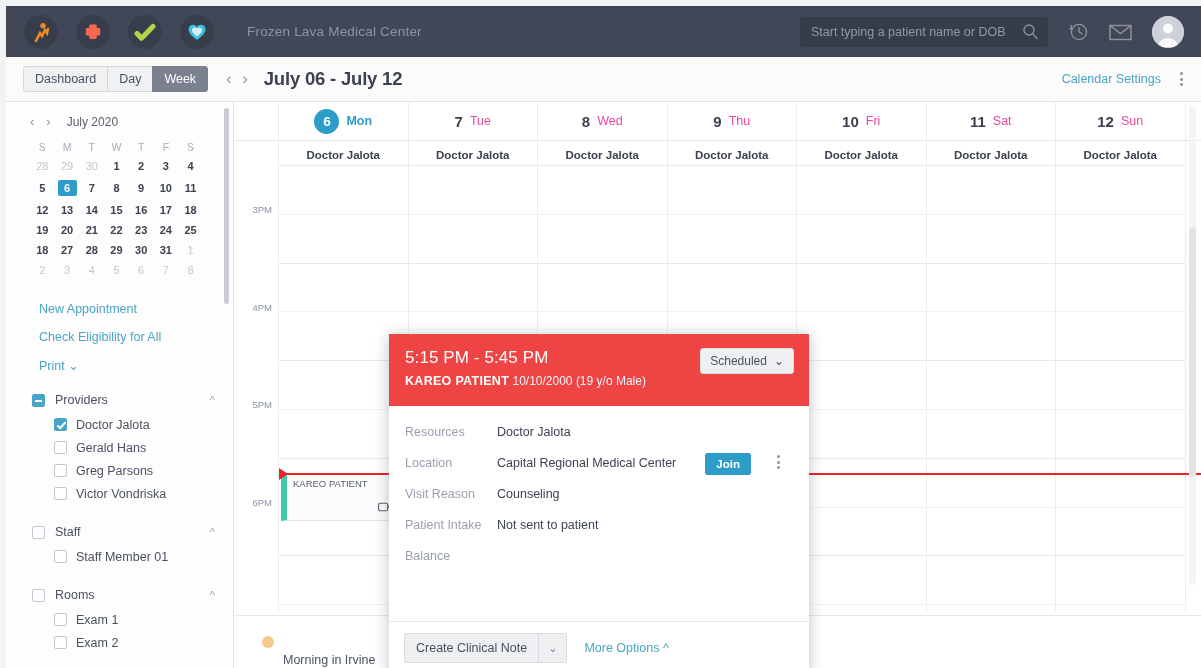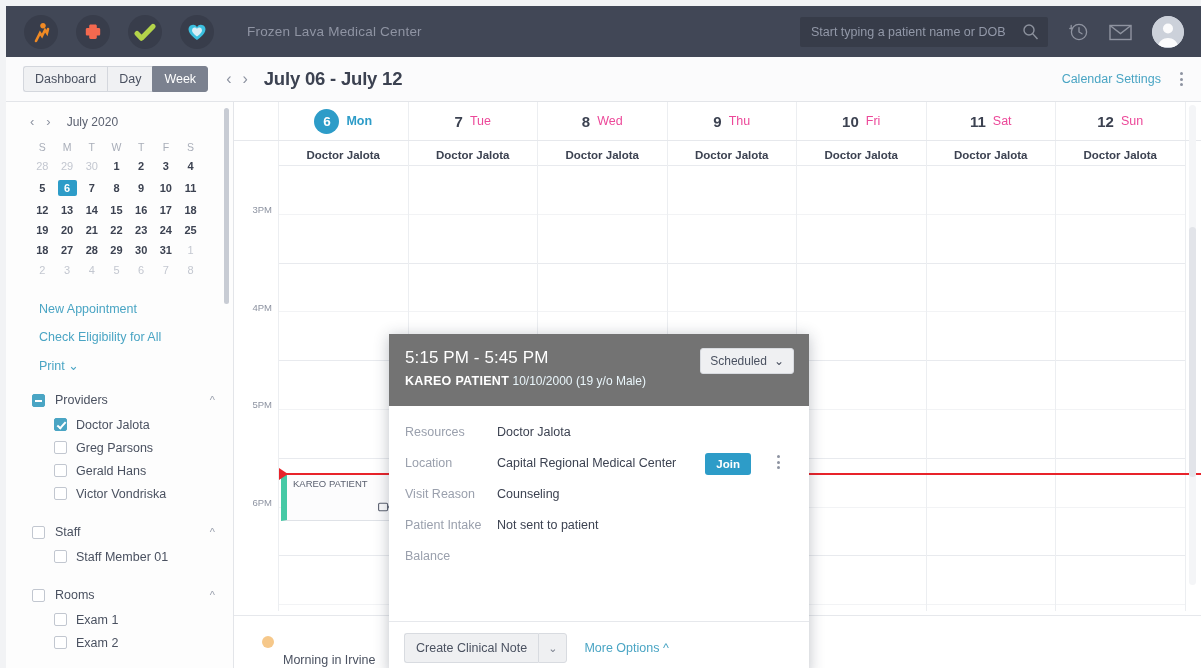--- a/index.html
+++ b/index.html
@@ -218,21 +218,21 @@
     background: #e2e4e9; border-radius: 4px; display:block;
   }
 
   
   .popup {
     position: absolute; left: 383px; top: 328px; width: 420px; height: 340px;
     background: #fff; box-shadow: 0 2px 14px rgba(40,50,70,.30);
     z-index: 20; overflow: hidden;
   }
   .pop-head {
-    background: #737373; color: #fff; padding: 14px 16px 13px 16px;
+    background: #ef4444; color: #fff; padding: 14px 16px 13px 16px;
     position: relative; height: 72px;
   }
   .pop-time { font-size: 17px; letter-spacing: .1px; }
   .pop-sub { font-size: 12px; margin-top: 6px; color: #eaf6fb; }
   .pop-sub b { font-size: 12.5px; color: #fff; letter-spacing: .3px; }
   .status-btn {
     position: absolute; right: 15px; top: 14px;
     background: #eff0f2; border: 1px solid #d8dbe0; border-radius: 3px;
     color: #4a5160; font-size: 12px; padding: 5px 9px;
     display: flex; align-items: center; gap: 7px; cursor: pointer;
@@ -441,25 +441,25 @@
             <span class="cb indet"></span>
             <span class="sec-title">Providers</span>
             <span class="caret">^</span>
           </div>
           <div class="sec-item">
             <span class="cb checked"></span>
             <span class="lbl">Doctor Jalota</span>
           </div>
           <div class="sec-item">
             <span class="cb"></span>
-            <span class="lbl">Greg Parsons</span>
+            <span class="lbl">Gerald Hans</span>
           </div>
           <div class="sec-item">
             <span class="cb"></span>
-            <span class="lbl">Gerald Hans</span>
+            <span class="lbl">Greg Parsons</span>
           </div>
           <div class="sec-item">
             <span class="cb"></span>
             <span class="lbl">Victor Vondriska</span>
           </div>
         </div>
         <div class="sec">
           <div class="sec-head">
             <span class="cb"></span>
             <span class="sec-title">Staff</span>

